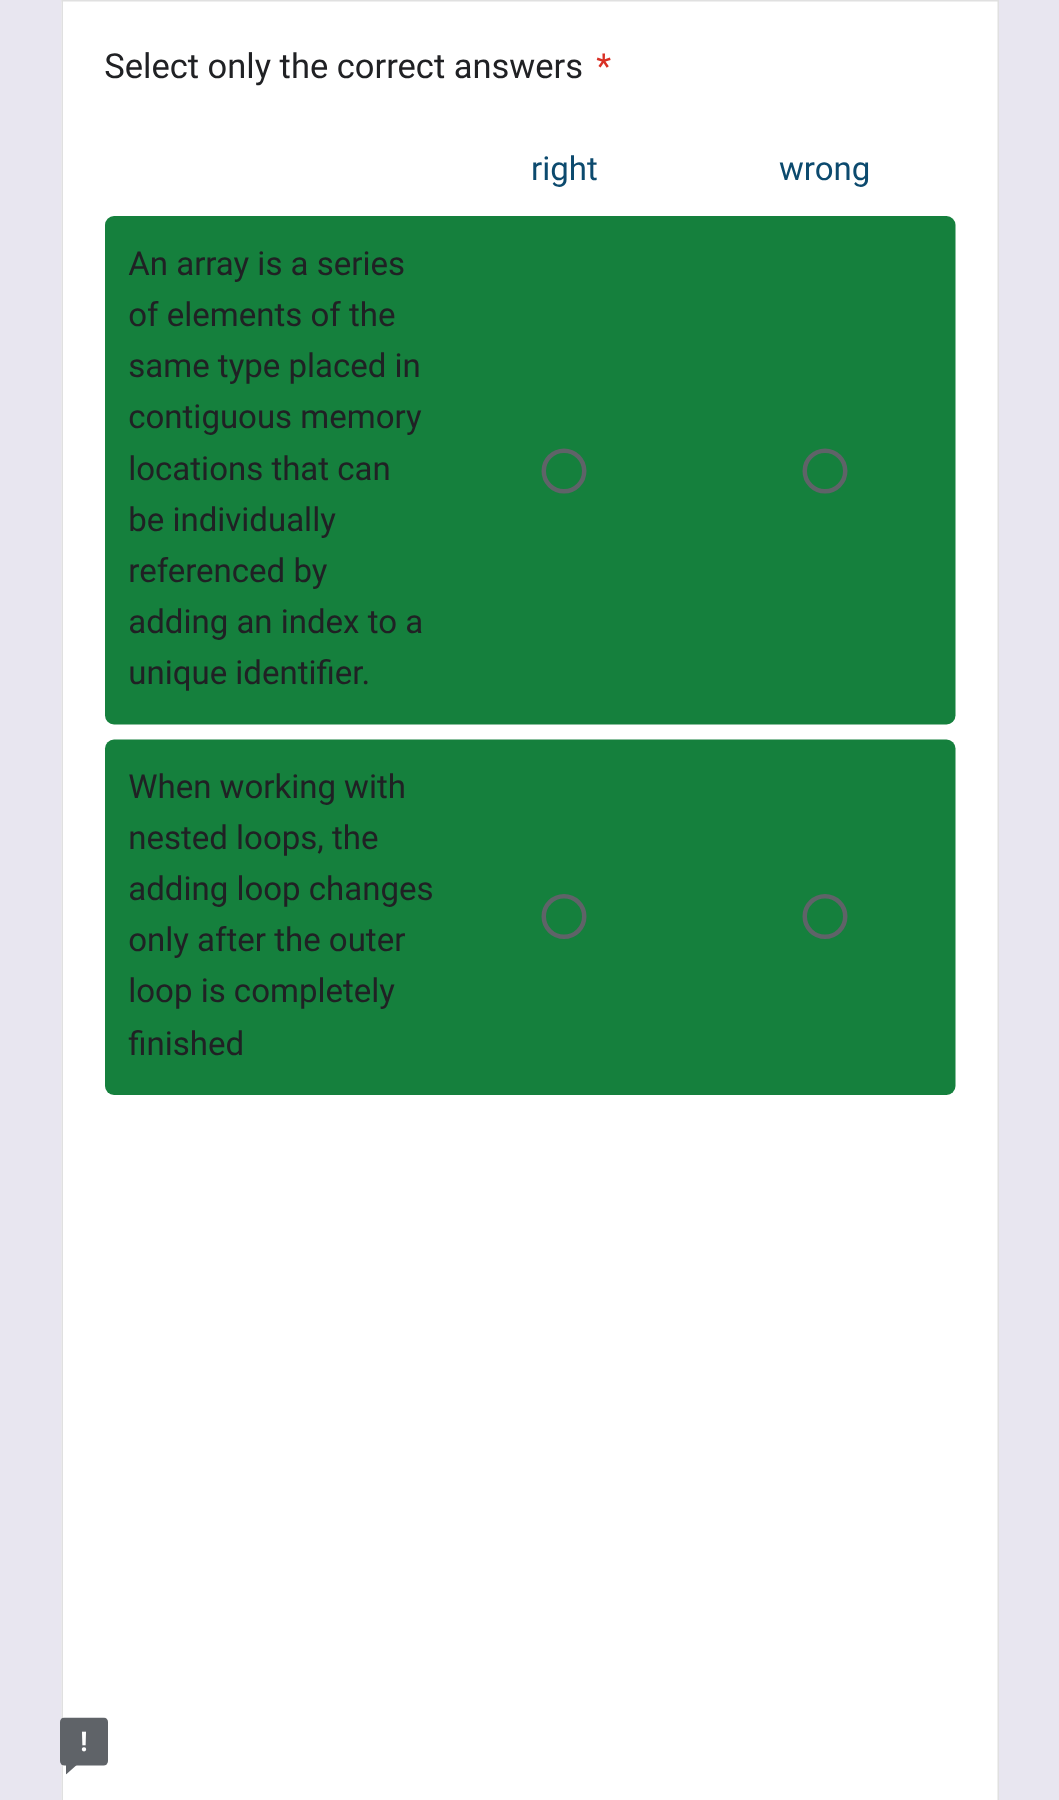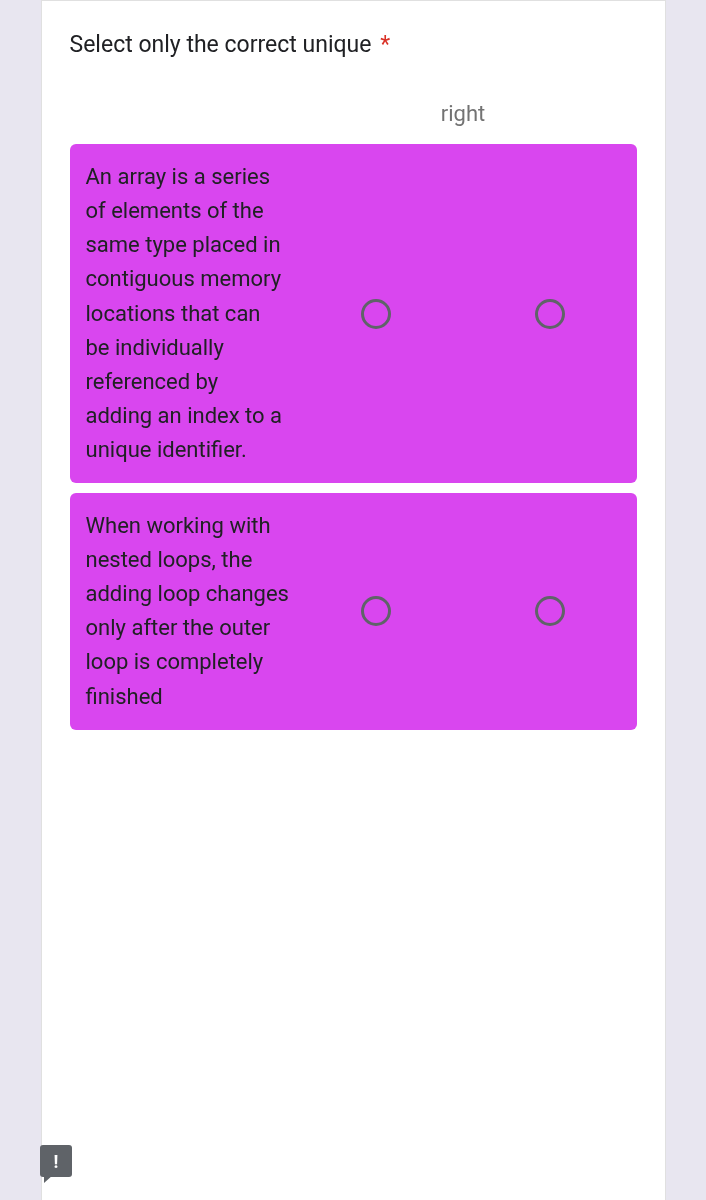--- a/index.html
+++ b/index.html
@@ -38,26 +38,26 @@
       display: flex;
       margin-bottom: 18px;
     }
     .grid-header .spacer {
       flex: 0 0 220px;
     }
     .grid-header .col {
       flex: 1;
       text-align: center;
       font-size: 22px;
-      color: #737373;
+      color: #0c4a6e;
     }
     .grid-row {
       display: flex;
       align-items: center;
-      background: #d946ef;
+      background: #15803d;
       border-radius: 6px;
       margin-bottom: 10px;
       padding: 16px 0 16px 16px;
     }
     .row-label {
       flex: 0 0 204px;
       font-size: 22px;
       line-height: 1.55;
       color: #202124;
       word-wrap: break-word;
@@ -101,27 +101,28 @@
       border-left: 0px solid transparent;
       border-right: 9px solid transparent;
       border-top: 8px solid #5f6368;
     }
   </style>
 </head>
 <body>
 
 <div class="card">
   <div class="question-title">
-    <span>Select only the correct unique</span>
+    <span>Select only the correct answers</span>
     <span class="required">*</span>
   </div>
 
   <div class="grid-header">
     <div class="spacer"></div>
     <div class="col">right</div>
+    <div class="col">wrong</div>
   </div>
 
   <div class="grid-row">
     <div class="row-label">An array is a series of elements of the same type placed in contiguous memory locations that can be individually referenced by adding an index to a unique identifier.</div>
     <div class="radio-cell">
       <div class="radio-circle"></div>
     </div>
     <div class="radio-cell">
       <div class="radio-circle"></div>
     </div>

